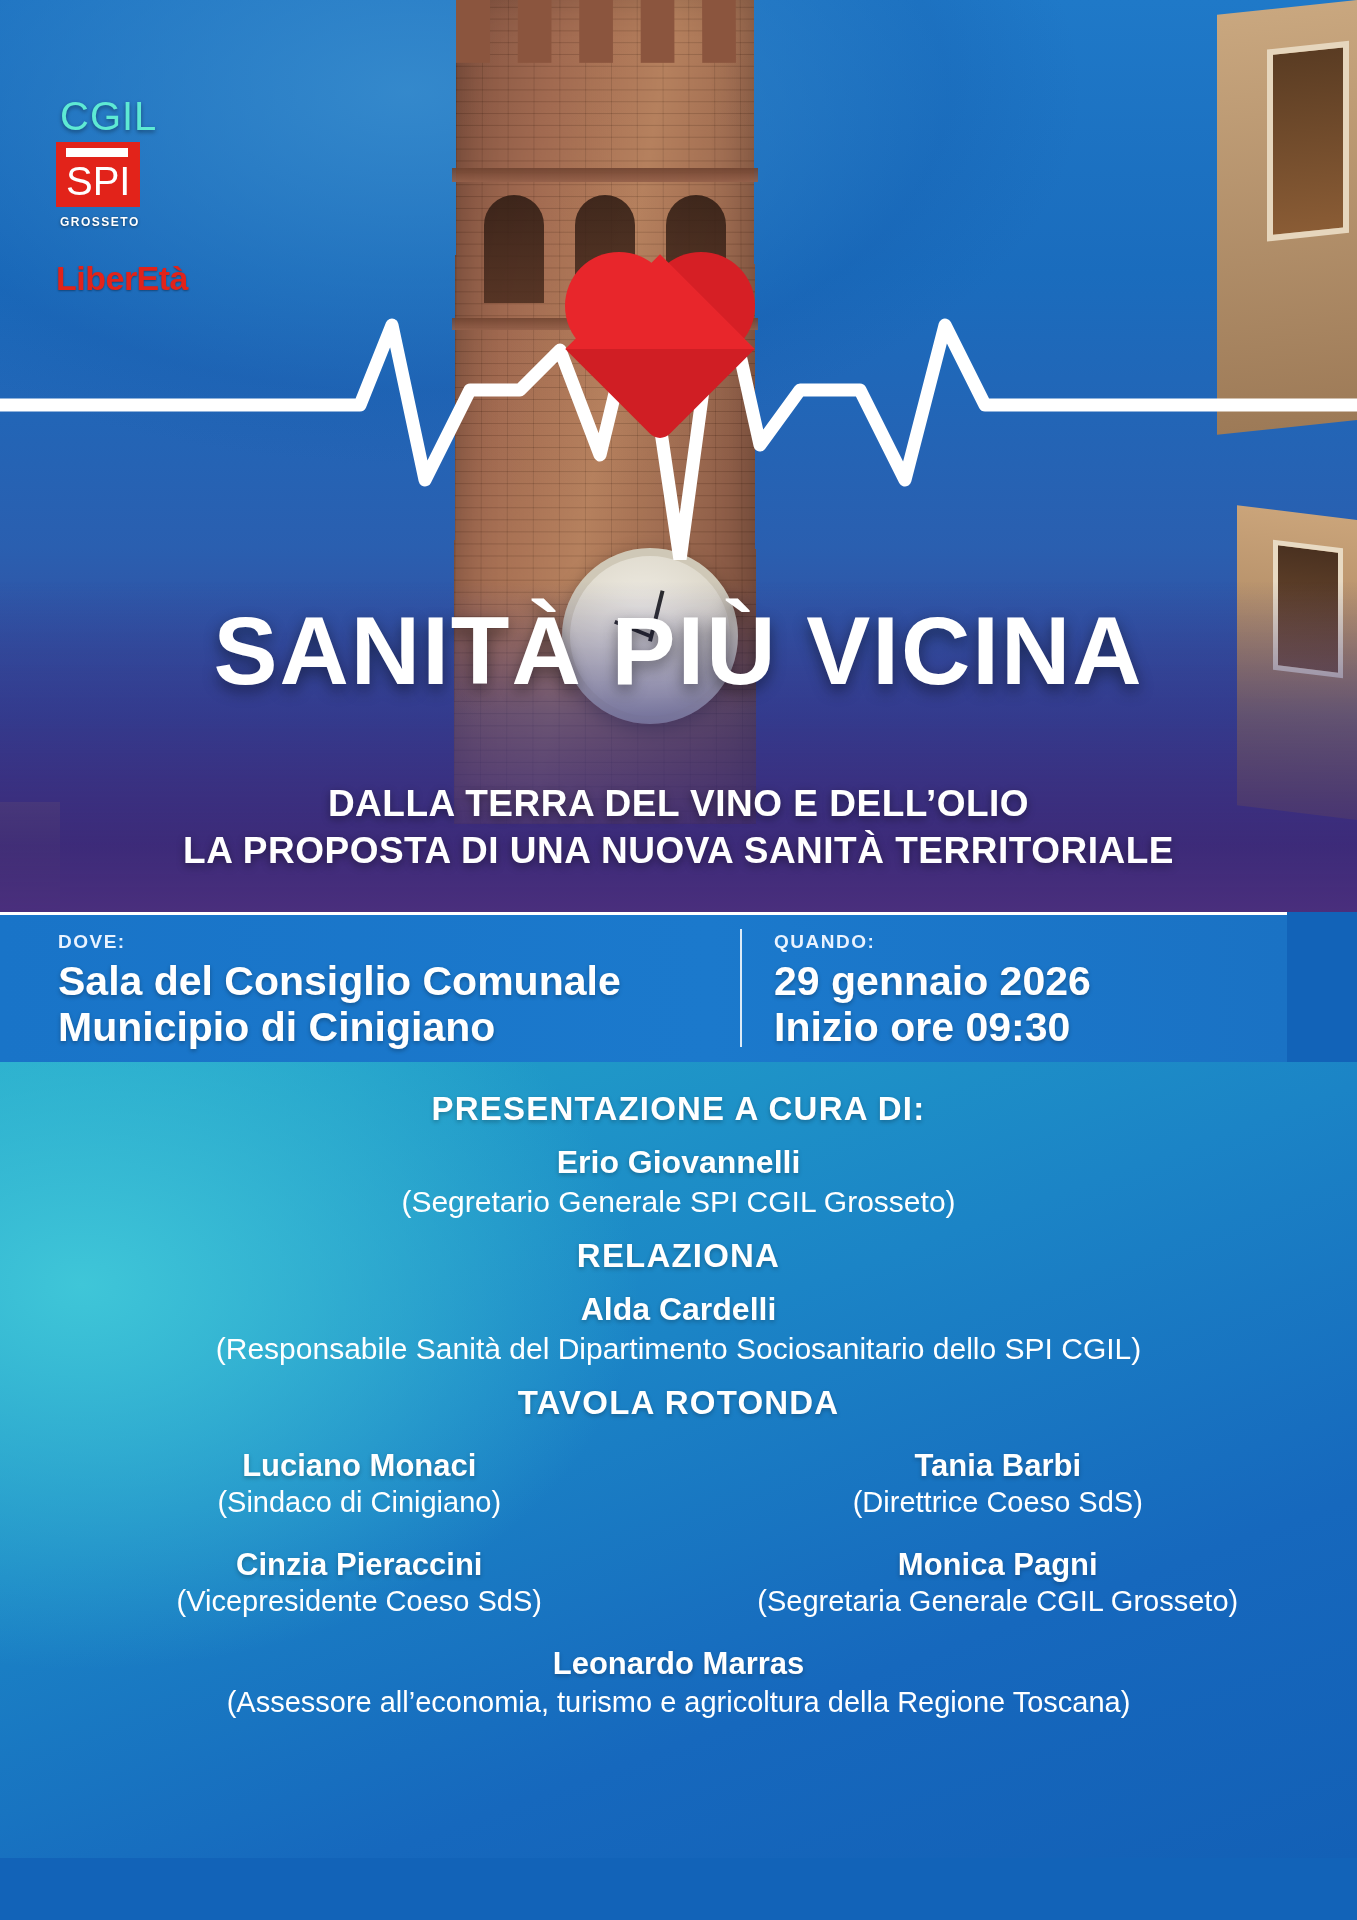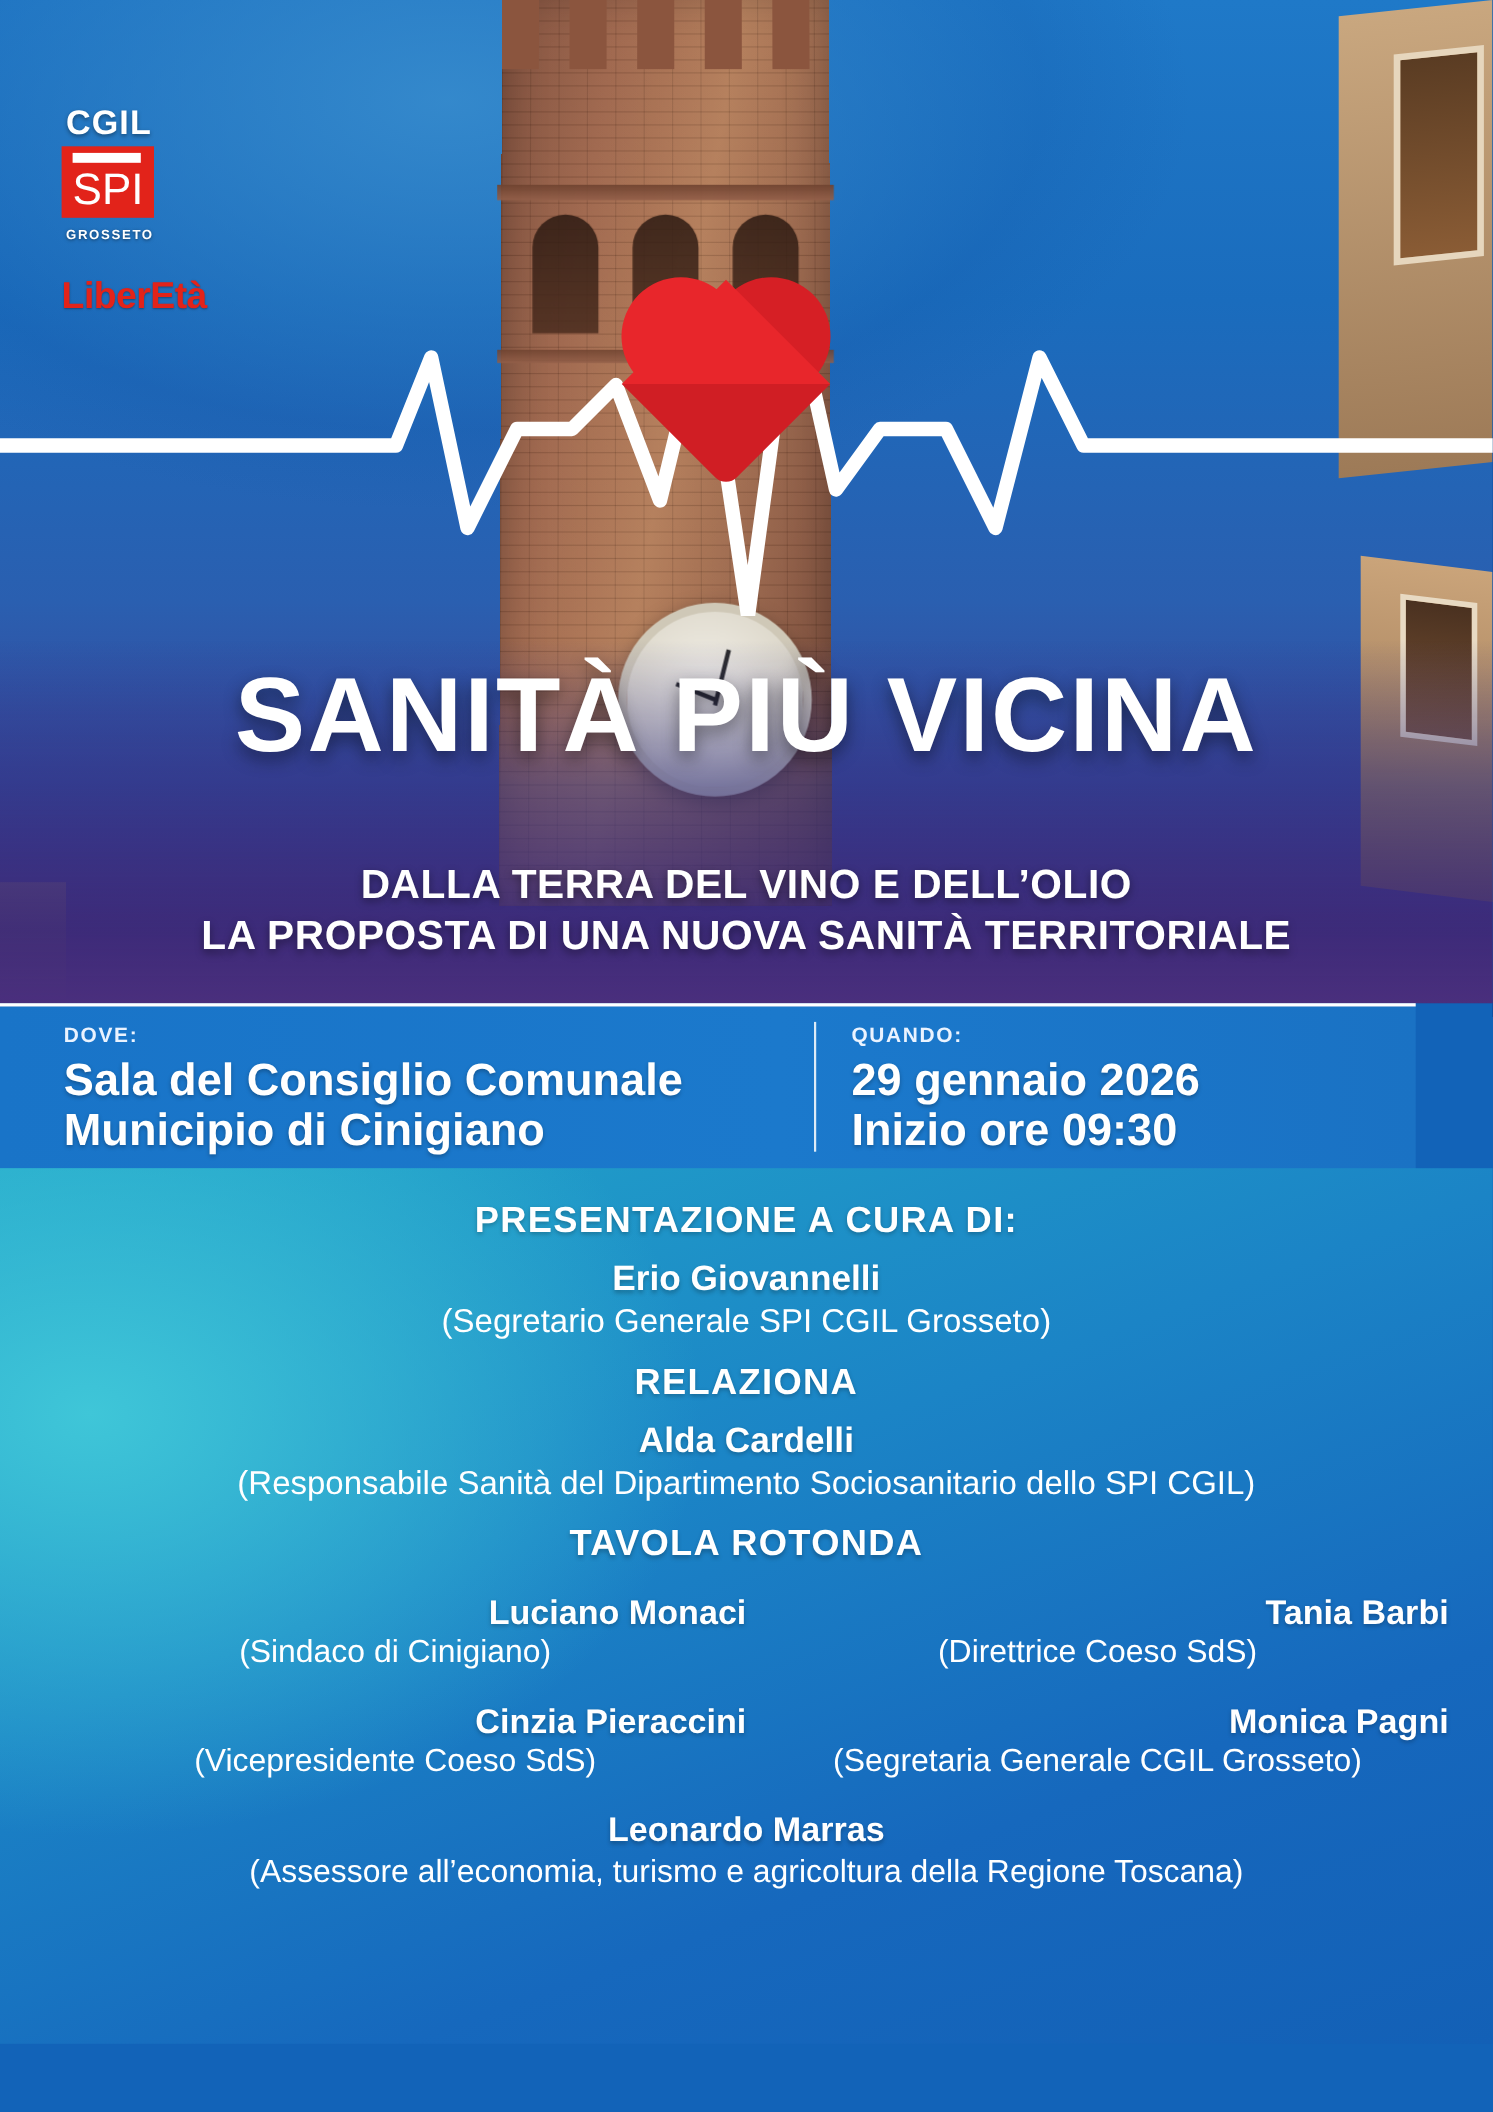--- a/index.html
+++ b/index.html
@@ -224,23 +224,23 @@
   }
 
   
   .logos {
     position: absolute;
     left: 56px;
     top: 96px;
     width: 220px;
   }
   .cgil-text {
-    color: #ffffff;
-    font-weight: bold;
-    font-size: 31px;
+    color: #5eead4;
+    font-weight: normal;
+    font-size: 40px;
     letter-spacing: 1px;
     line-height: 1;
     margin: 0 0 6px 4px;
     text-shadow: 0 2px 4px rgba(0,0,0,.4);
   }
   .spi-box {
     display: inline-block;
     background: #e2231a;
     padding: 4px 10px 6px 10px;
   }
@@ -378,21 +378,21 @@
     margin-top: 18px;
   }
   .rt-grid {
     display: grid;
     grid-template-columns: 1fr 1fr;
     row-gap: 14px;
     margin-top: 22px;
     padding: 0 40px;
     box-sizing: border-box;
   }
-  .rt-cell .person-name { font-size: 31px; margin-bottom: 2px; text-align: right; }
+  .rt-cell .person-name { font-size: 31px; margin-bottom: 2px; }
   .rt-cell .person-role { font-size: 29px; }
   .rt-single {
     margin-top: 18px;
   }
   .rt-single .person-name { font-size: 31px; }
   .rt-single .person-role { font-size: 29px; }
 </style>
 </head>
 <body>
 

